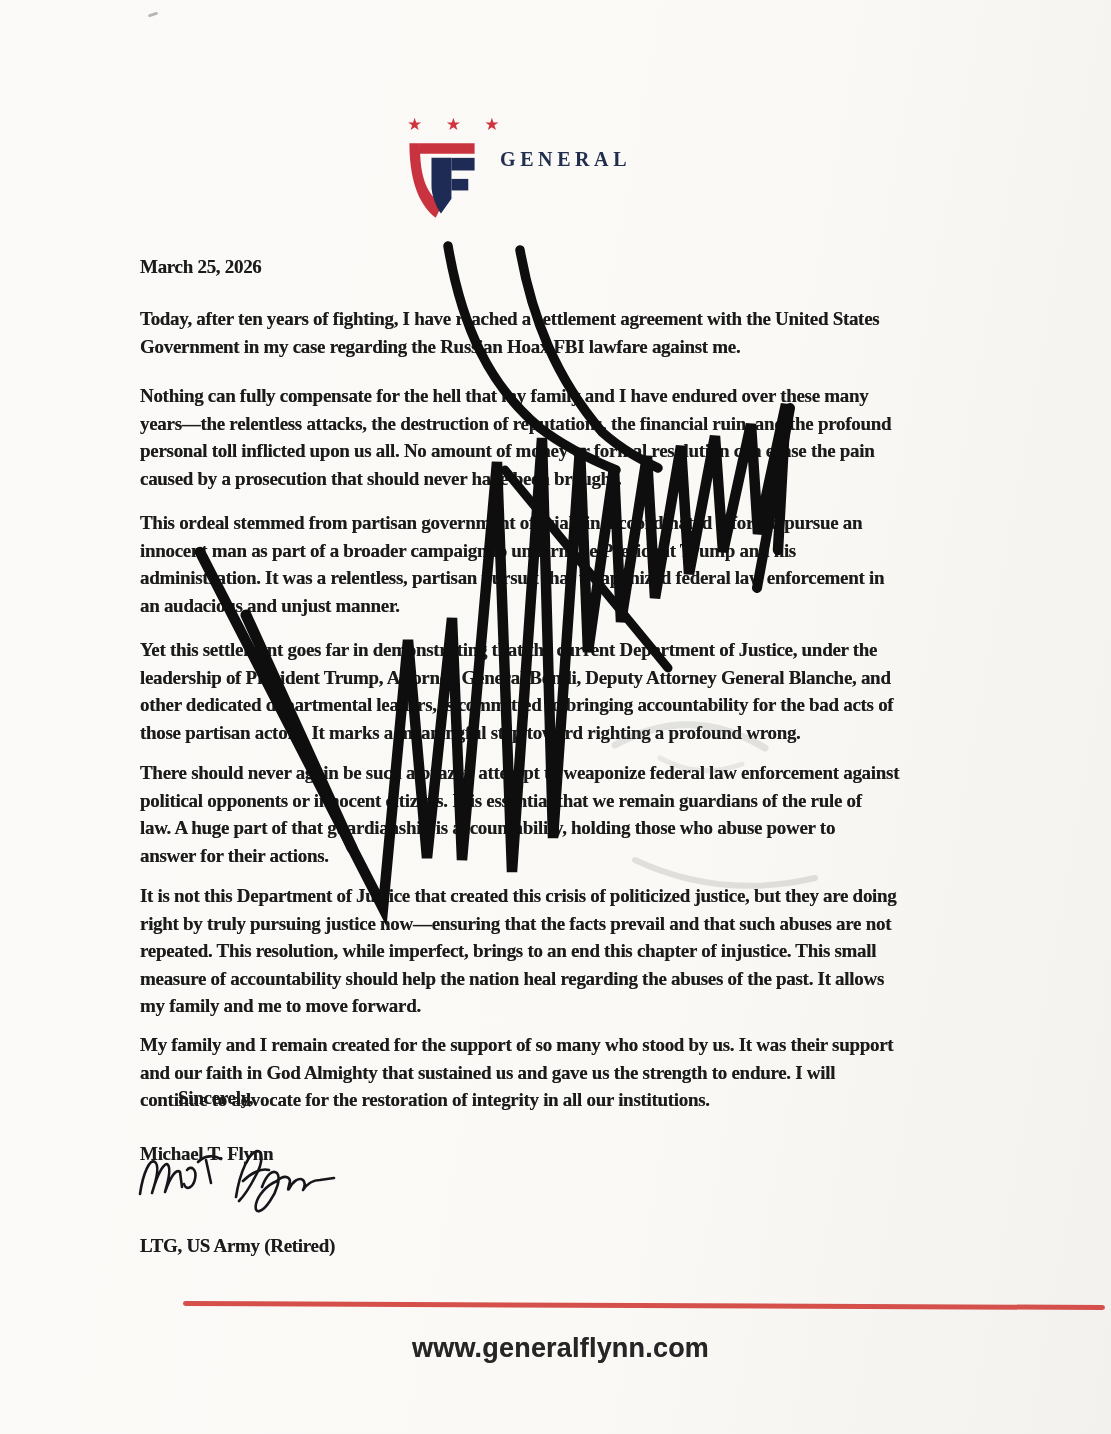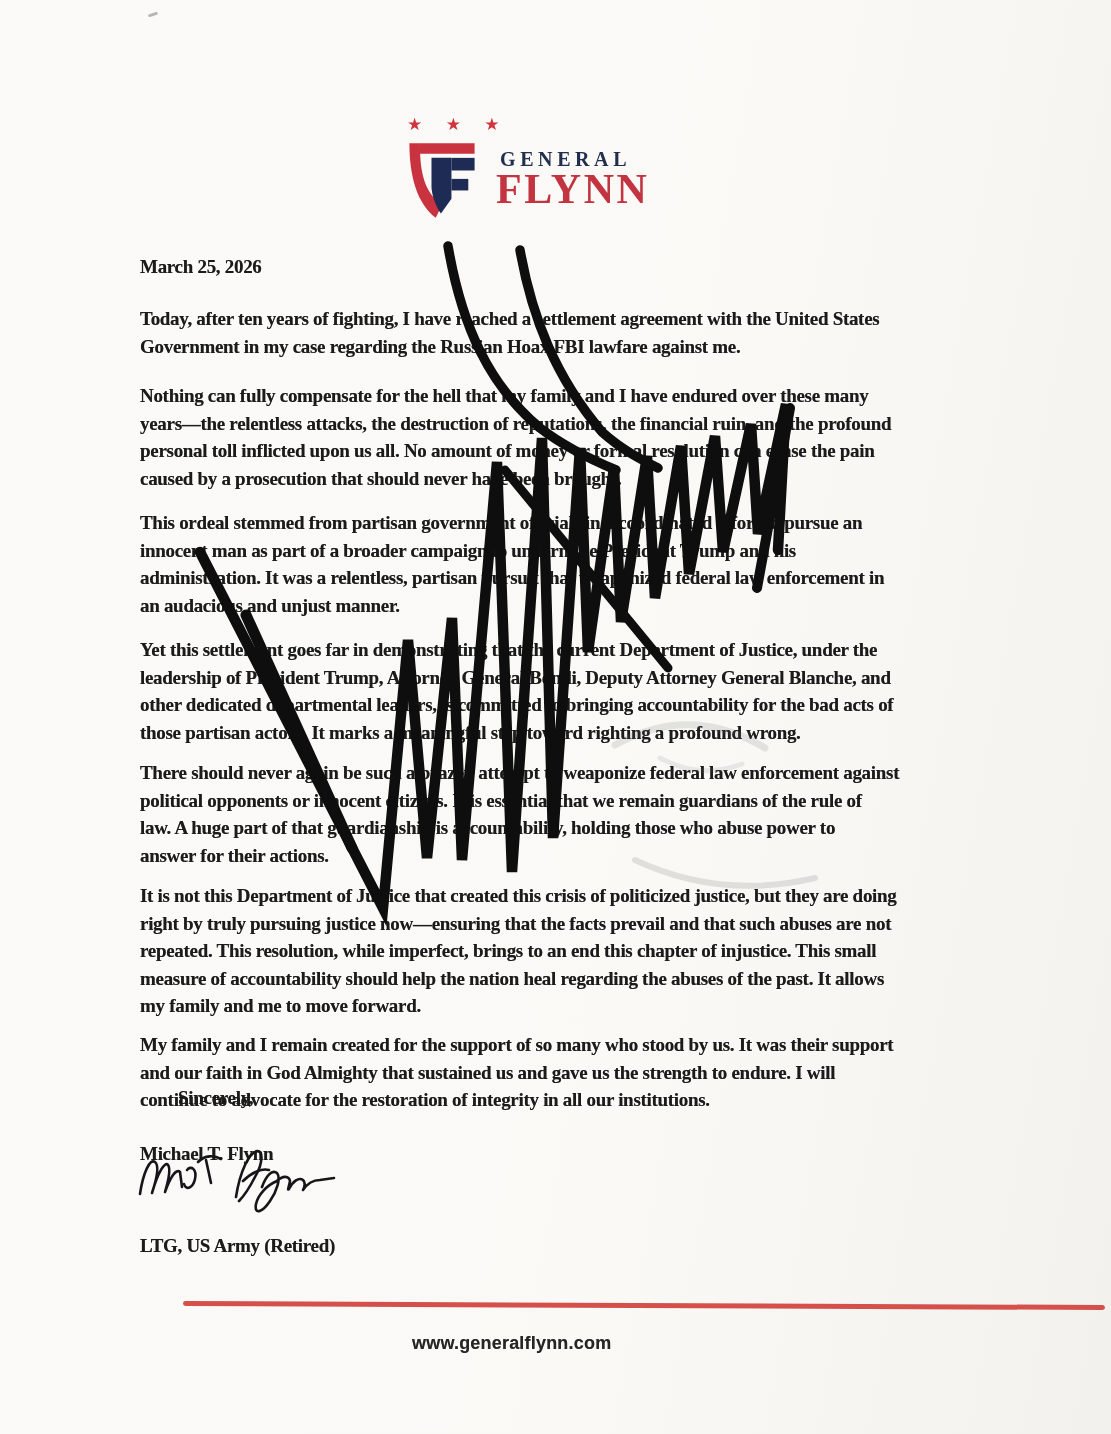--- a/index.html
+++ b/index.html
@@ -41,21 +41,21 @@
     text-shadow:0 0 .4px rgba(20,20,20,.55);
   }
   
   .footer-rule{
     position:absolute;left:183px;top:1303px;width:922px;height:5px;
     background:#d5504b;border-radius:3px;transform:rotate(.25deg);
   }
   .footer-url{
     position:absolute;left:412px;top:1333px;
     font-family:"Liberation Sans", sans-serif;
-    font-size:18px;font-weight:700;letter-spacing:.2px;color:#262626;
+    font-size:27px;font-weight:700;letter-spacing:.2px;color:#262626;
     text-shadow:0 0 .4px rgba(20,20,20,.5);
   }
   
   .overlay{
     position:absolute;left:0;top:0;width:1111px;height:1434px;
     pointer-events:none;
   }
 </style>
 </head>
 <body>
@@ -68,21 +68,20 @@
 
   <svg class="logo-shield" width="72" height="82" viewBox="0 0 68 78">
     <path d="M3,3 H65 V13 H13 V3 Z" fill="#c9333f"></path>
     <path d="M3,3 L13,3 C13,31 17,49 34,62 L28,74 C10,60 3,34 3,3 Z" fill="#c9333f"></path>
     <path d="M24,17 H43 V56 L33,70 C28,63 24,52 24,44 Z" fill="#1e2c55"></path>
     <path d="M43,17 H65 V29 H43 Z" fill="#1e2c55"></path>
     <path d="M43,37 H59 V48 H43 Z" fill="#1e2c55"></path>
   </svg>
 
   <div class="logo-general">GENERAL</div>
-  <div class="logo-flynn">FLYNN</div>
 
   <div class="tblock" style="top:253px;text-align:center;">March 25, 2026</div>
 
   <div class="tblock" style="top:305px;">Today, after ten years of fighting, I have reached a settlement agreement with the United States
 Government in my case regarding the Russian Hoax FBI lawfare against me.</div>
   <div class="tblock" style="top:382px;">Nothing can fully compensate for the hell that my family and I have endured over these many
 years—the relentless attacks, the destruction of reputations, the financial ruin, and the profound
 personal toll inflicted upon us all. No amount of money or formal resolution can erase the pain
 caused by a prosecution that should never have been brought.</div>
   <div class="tblock" style="top:509px;">This ordeal stemmed from partisan government officials in a coordinated effort to pursue an

